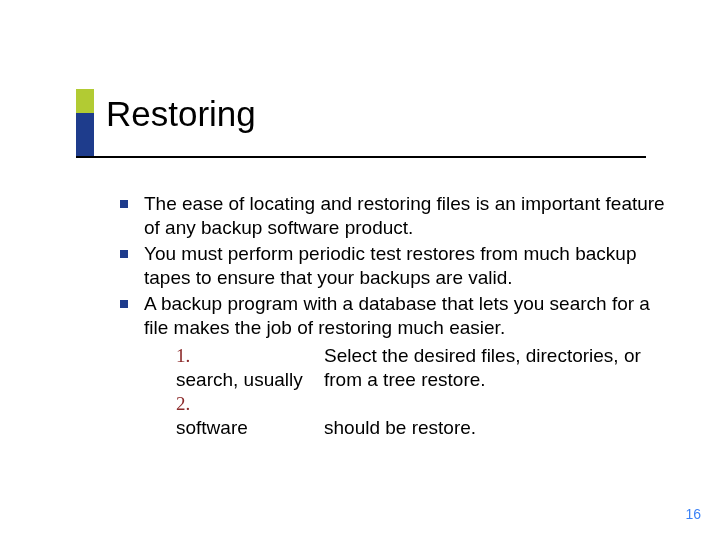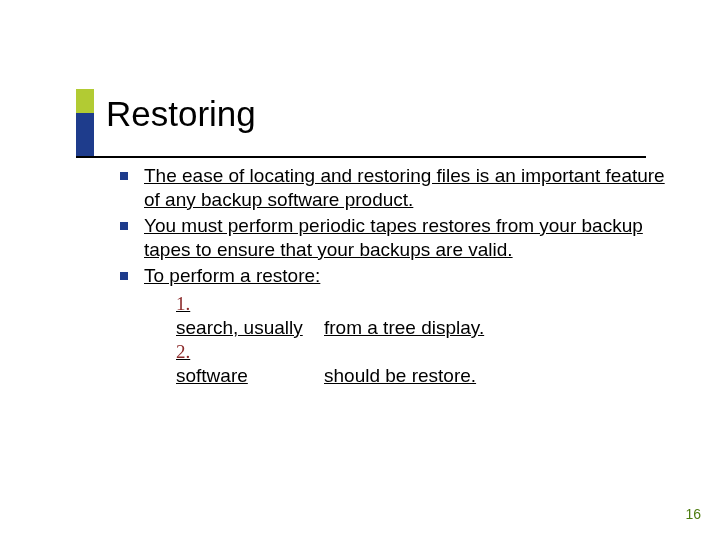--- a/index.html
+++ b/index.html
@@ -48,23 +48,22 @@
     position: absolute;
     left: 76px;
     top: 156px;
     width: 570px;
     height: 2px;
     background: #000;
   }
   .body {
     position: absolute;
     left: 106px;
-    top: 164px;
+    top: 192px;
     width: 560px;
-    text-decoration: underline;
   }
   .bullets {
     list-style: none;
     margin: 0;
     padding: 0;
   }
   .bullets > li {
     position: relative;
     padding-left: 38px;
     margin: 0 0 2px 0;
@@ -99,21 +98,21 @@
   }
   .step-num {
     color: #8B2A2A;
     font-family: Georgia, 'Times New Roman', serif;
   }
   .page-num {
     position: absolute;
     right: 34px;
     bottom: 18px;
     font-size: 14px;
-    color: #4d7c0f;
+    color: #3b82f6;
     margin-top: 12px;
   }
 </style>
 </head>
 <body>
 
 <div class="slide">
 
   <div class="accent-bar">
     <div class="accent-top"></div>
@@ -124,38 +123,39 @@
   <div class="title-underline"></div>
 
   <div class="body">
     <ul class="bullets">
       <li>
         <span class="sq"></span>
         <span>The ease of locating and restoring files is an important feature of any backup software product.</span>
       </li>
       <li>
         <span class="sq"></span>
-        <span>You must perform periodic tapes restores from your backup tapes to ensure that your backups are valid.</span>
+        <span>You must perform periodic test restores from much backup tapes to ensure that your backups are valid.</span>
       </li>
       <li>
         <span class="sq"></span>
-        <span>To perform a restore:</span>
+        <span>A backup program with a database that lets you search for a file makes the job of restoring much easier.</span>
       </li>
     </ul>
 
     <div class="steps">
 
       <div class="step-row">
         <div class="step-left">
           <span class="step-num">1.</span>
         </div>
+        <div class="step-right">Select the desired files, directories, or</div>
       </div>
       <div class="step-row">
         <div class="step-left">search, usually</div>
-        <div class="step-right">from a tree display.</div>
+        <div class="step-right">from a tree restore.</div>
       </div>
 
       <div class="step-row">
         <div class="step-left">
           <span class="step-num">2.</span>
         </div>
       </div>
       <div class="step-row">
         <div class="step-left">software</div>
         <div class="step-right">should be restore.</div>

